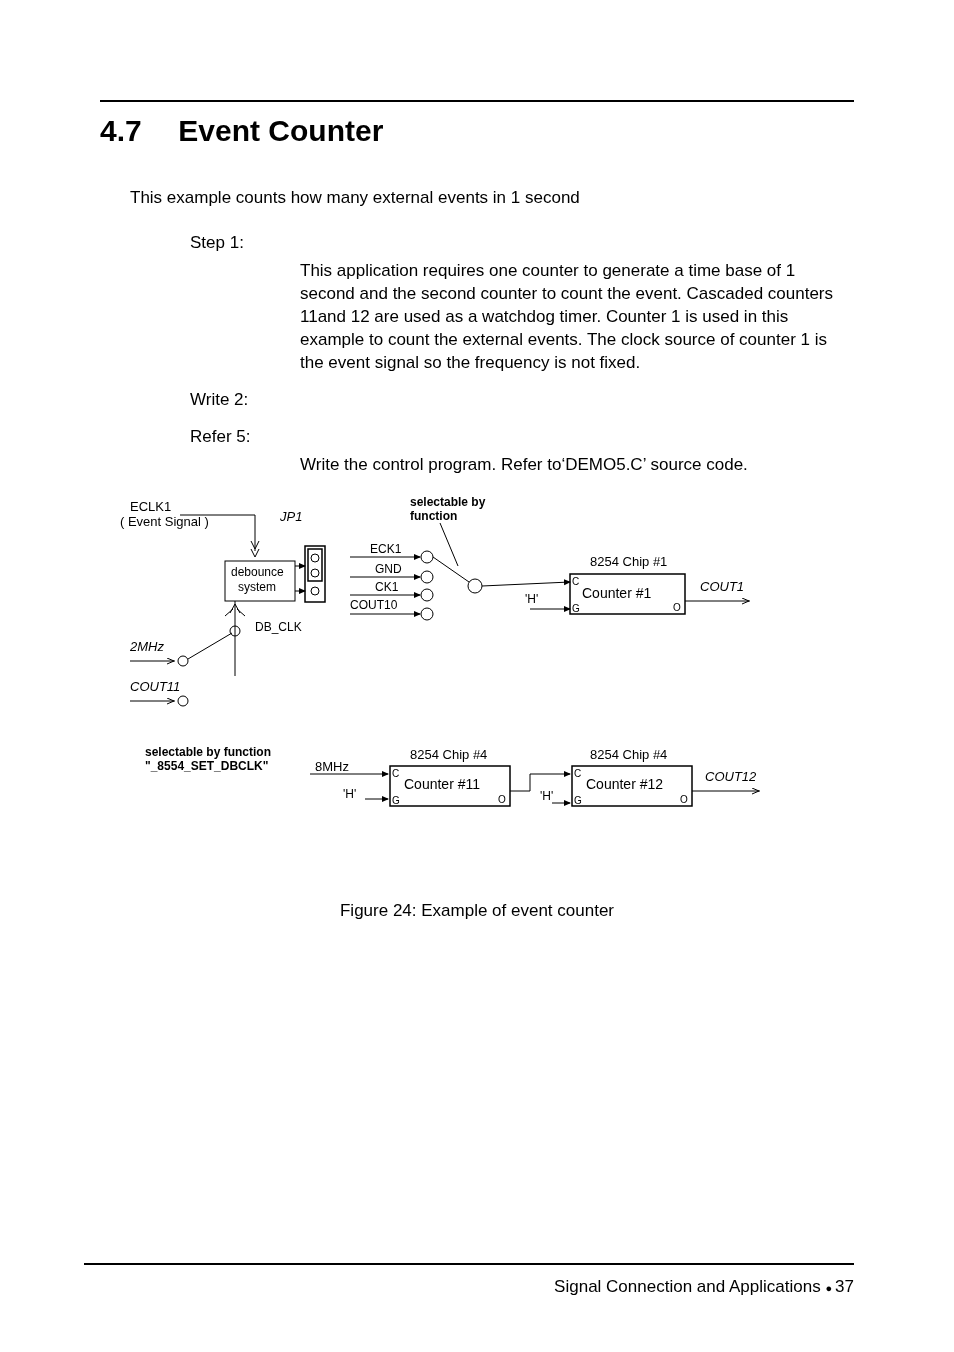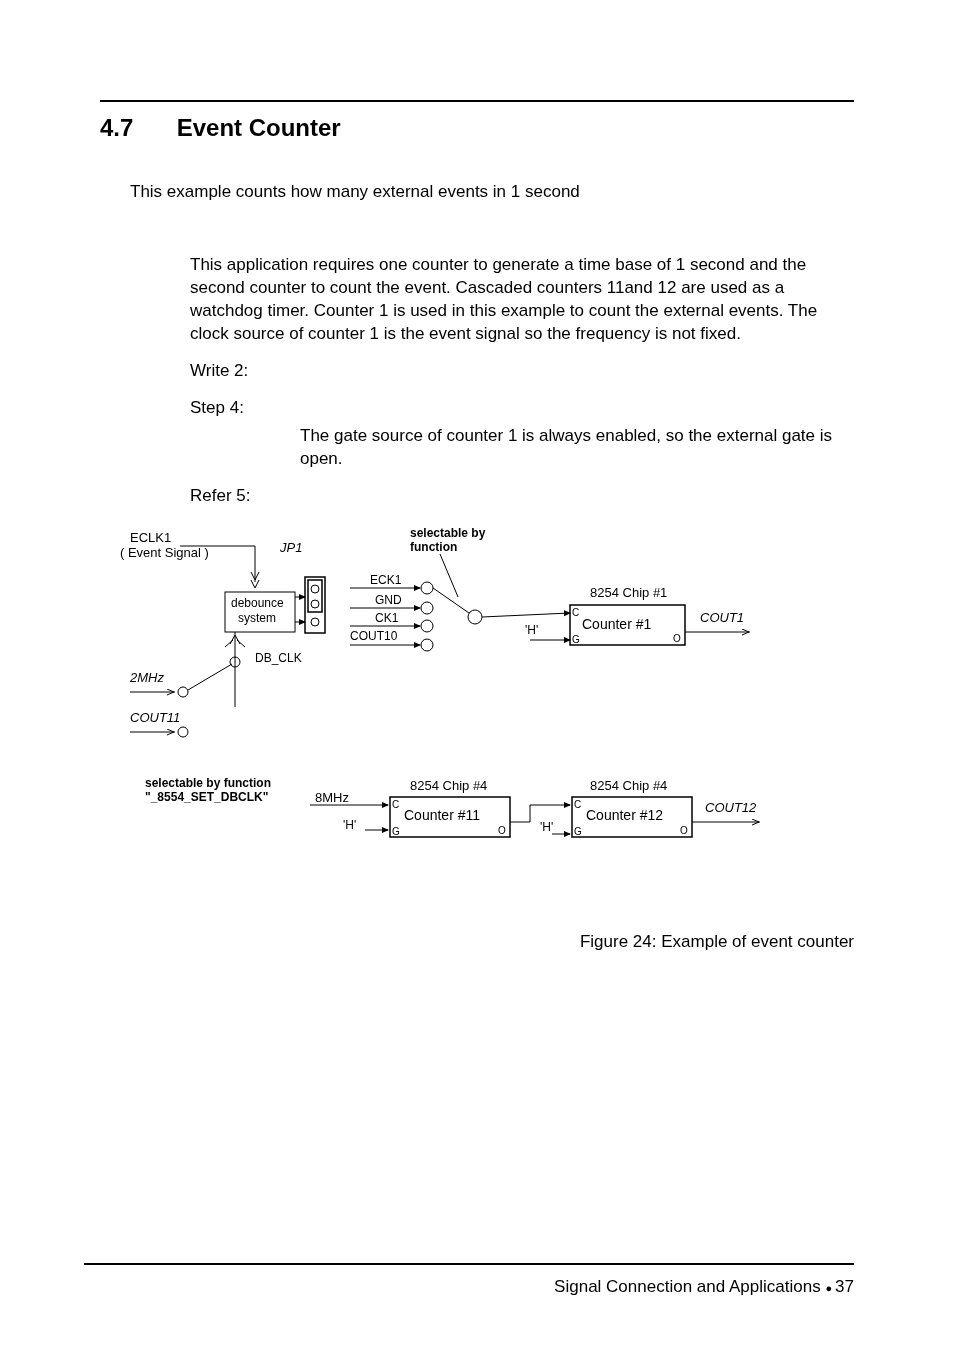--- a/index.html
+++ b/index.html
@@ -10,21 +10,21 @@
     height: 1352px;
     padding: 100px 100px 60px 100px;
     position: relative;
     color: #000;
   }
   .top-rule {
     border-top: 2px solid #000;
     margin-bottom: 12px;
   }
   .heading {
-    font-size: 24px;
+    font-size: 30px;
     font-weight: bold;
     margin-bottom: 40px;
   }
   .heading .secnum { display: inline-block; width: 70px; }
   .intro {
     font-size: 17px;
     margin-left: 30px;
     margin-bottom: 24px;
   }
   .steps { margin-left: 90px; }
@@ -36,21 +36,21 @@
   }
   .step-label { width: 110px; flex: 0 0 110px; }
   .step-text { flex: 1; padding-right: 20px; margin-top: 28px; }
 
   .diagram-wrap {
     margin-left: 20px;
   }
   .diagram { display:block; }
 
   .fig-caption {
-    text-align: right;
+    text-align: center;
     font-size: 17px;
     margin-top: 30px;
   }
 
   .footer {
     position: absolute;
     bottom: 55px;
     left: 84px;
     right: 100px;
   }
@@ -67,31 +67,29 @@
 
 <div class="heading">
   <span class="secnum">4.7</span>
   <span>Event Counter</span>
 </div>
 
 <div class="intro">This example counts how many external events in 1 second</div>
 
 <div class="steps">
   <div class="step-row">
+    <div class="step-label">Step 1:</div>
     <div class="step-text">This application requires one counter to generate a time base of 1 second and the second counter to count the event.  Cascaded counters 11and 12 are used as a watchdog timer.  Counter 1 is used in this example to count the external events.  The clock source of counter 1 is the event signal so the frequency is not fixed.</div>
   </div>
   <div class="step-row">
     <div class="step-label">Write 2:</div>
   </div>
   <div class="step-row">
-    <div class="step-label">Step 4:</div>
-    <div class="step-text">The gate source of counter 1 is always enabled, so the external gate is open.</div>
-  </div>
-  <div class="step-row">
     <div class="step-label">Refer 5:</div>
+    <div class="step-text"> Write the control program.  Refer to‘DEMO5.C’ source code.</div>
   </div>
 </div>
 
 <div class="diagram-wrap">
 <svg class="diagram" width="720" height="380" viewBox="0 0 720 380">
   <defs>
     <marker id="arrow" markerWidth="8" markerHeight="8" refX="6" refY="3" orient="auto">
       <path d="M0,0 L7,3 L0,6 Z" fill="#000"></path>
     </marker>
     <marker id="oarrow" markerWidth="10" markerHeight="8" refX="8" refY="3" orient="auto">

